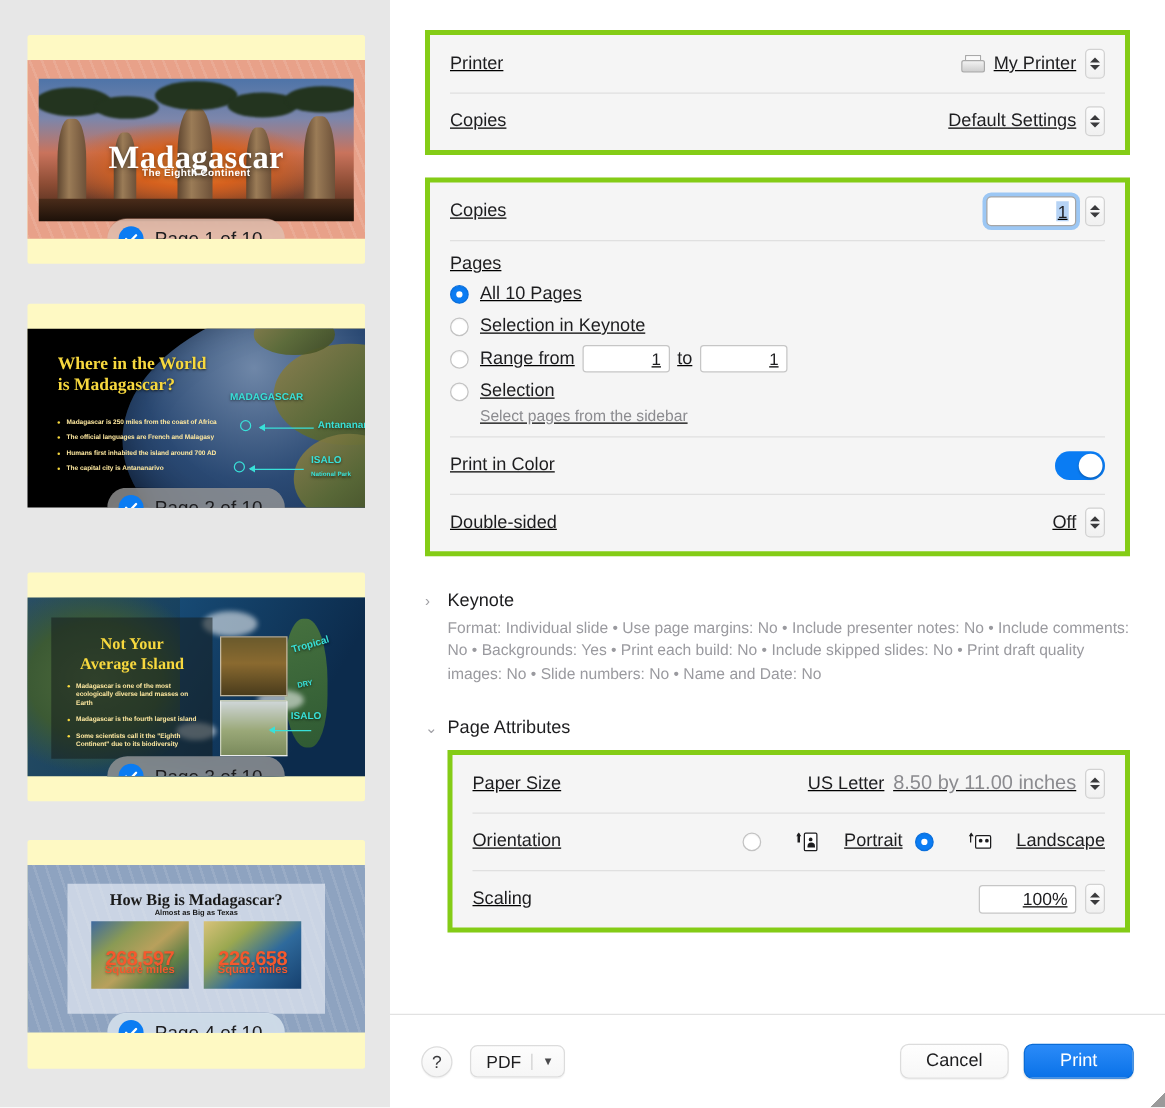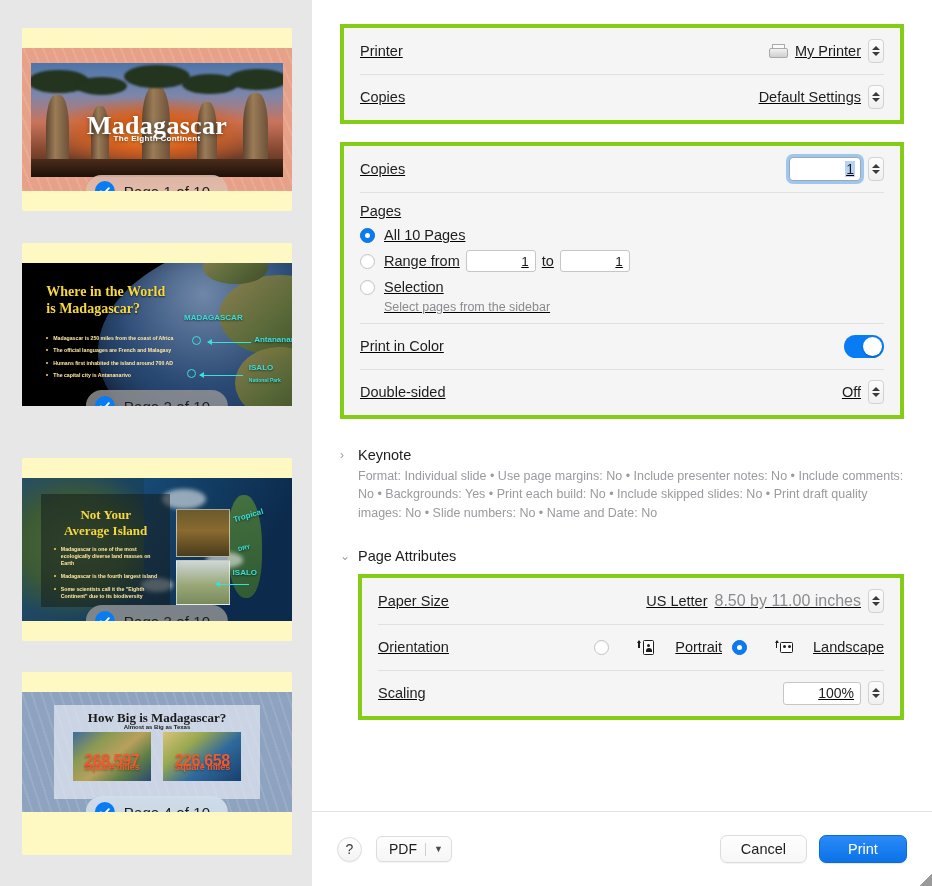--- a/index.html
+++ b/index.html
@@ -467,21 +467,21 @@
             <svg viewBox="0 0 12 12">
                 <path d="M2 6.3 L4.6 8.9 L10 3.2" stroke="#fff" stroke-width="1.9" fill="none" stroke-linecap="round" stroke-linejoin="round"></path>
               </svg>
           </span>
           <span class="badge-text">Page 3 of 10</span>
         </div>
       </div>
     </div>
 
     <div class="thumb-card" style="top:672px;height:183px;">
-      <div class="slide s4" style="top:20px;height:120px;">
+      <div class="slide s4" style="top:20px;height:134px;">
         <div class="s4-pattern"></div>
         <div class="s4-card">
           <div class="s4-title">How Big is Madagascar?</div>
           <div class="s4-sub">Almost as Big as Texas</div>
           <div class="s4-img" style="left:9%;width:38%;background:linear-gradient(140deg,#3f6aa0 0%,#8a9a54 28%,#b8a05c 52%,#5f7f46 74%,#2a4a72 100%);">
             <div class="s4-num">268,597</div>
             <div class="s4-unit">Square miles</div>
           </div>
           <div class="s4-img" style="right:9%;width:38%;background:linear-gradient(140deg,#d8c27a 0%,#9aa850 30%,#2f6a9c 60%,#16406e 100%);">
             <div class="s4-num">226,658</div>
@@ -545,20 +545,24 @@
         </div>
 
         <div class="row" style="display:block;padding:0;min-height:0;">
           <div class="section-title">Pages</div>
 
           <div class="radio-row">
             <span class="radio on"></span>
             <span class="radio-label">All 10 Pages</span>
           </div>
 
+          <div class="radio-row">
+            <span class="radio"></span>
+            <span class="radio-label">Selection in Keynote</span>
+          </div>
 
           <div class="radio-row">
             <span class="radio"></span>
             <span class="radio-label">Range from</span>
             <span class="mini-field">1</span>
             <span class="to-label">to</span>
             <span class="mini-field">1</span>
           </div>
 
           <div class="radio-row">

